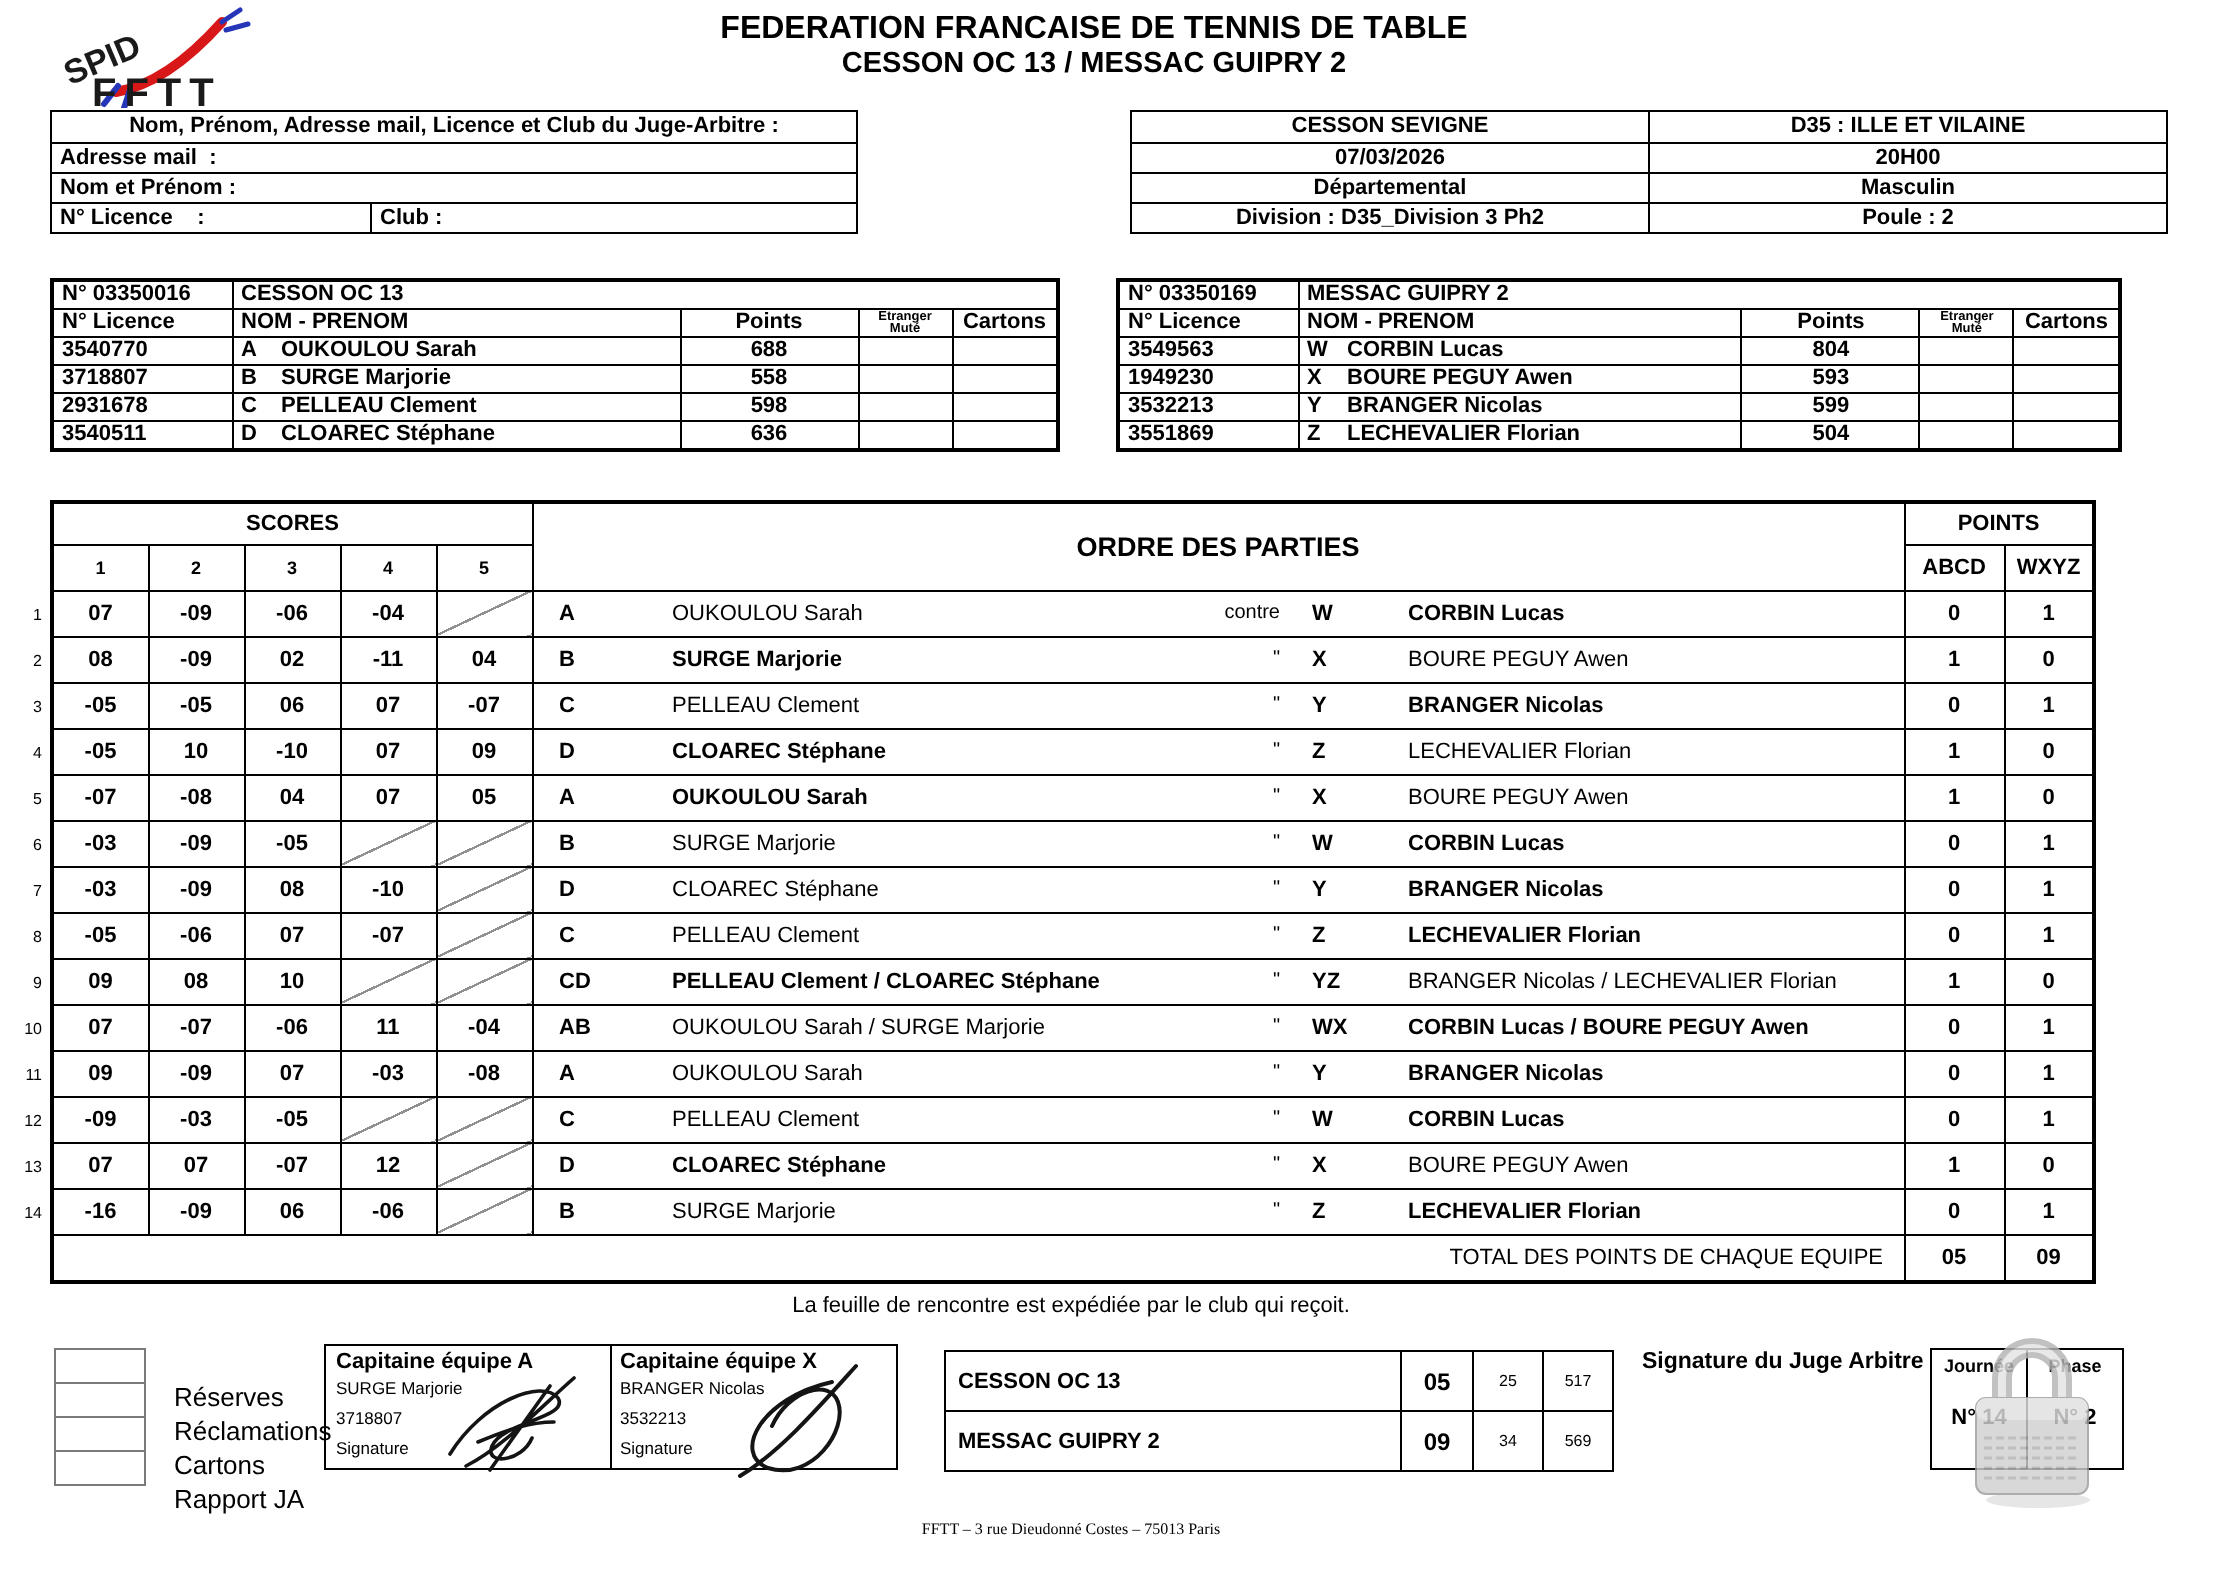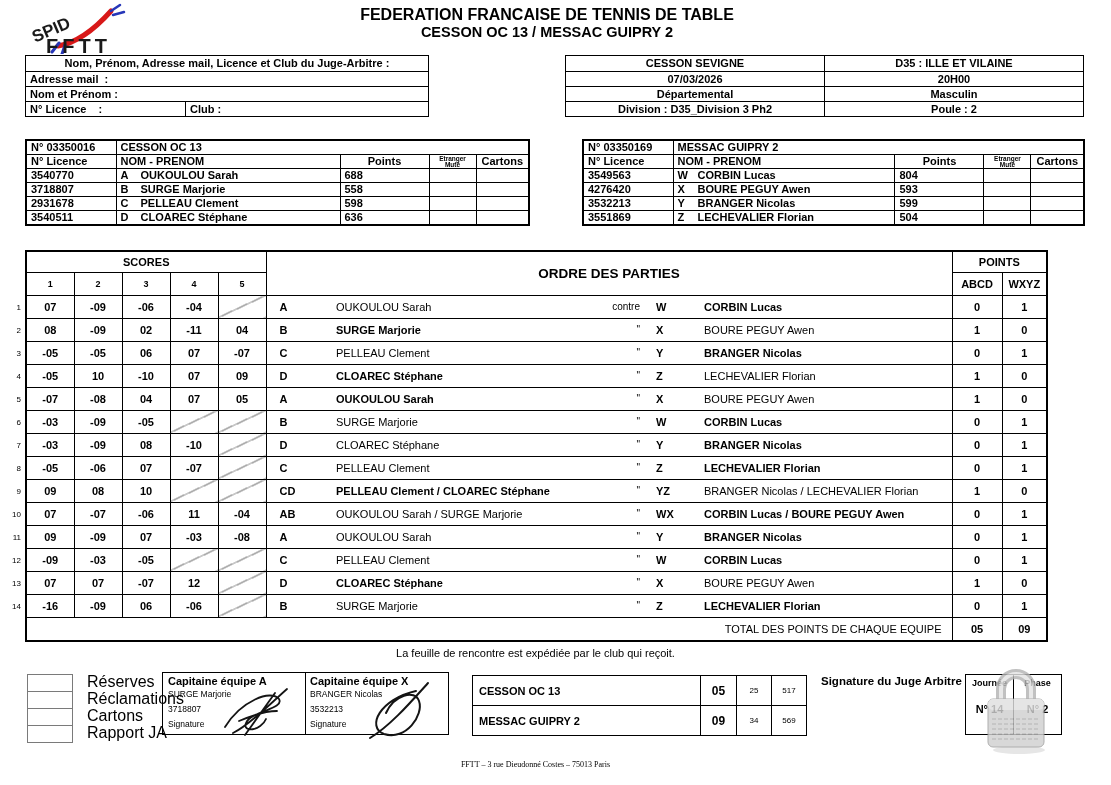--- a/index.html
+++ b/index.html
@@ -26,25 +26,25 @@
   
   .match-box { position:absolute; left:565px; top:55px; width:519px; border:1px solid #000; }
   .mb-row { display:flex; height:15px; line-height:15px; }
   .mb-row.bt { border-top:1px solid #000; }
   .mb-cell { flex:1; text-align:center; font-weight:bold; font-size:11px; }
   .mb-cell.bl { border-left:1px solid #000; }
 
   
   .team-table { position:absolute; top:139px; border-collapse:collapse; table-layout:fixed; border:2px solid #000; }
   .team-left { left:25px; width:505px; }
-  .team-right { left:582px; width:503px; }
+  .team-right { left:558px; width:503px; }
   .team-table td { border:1px solid #000; font-size:11px; font-weight:bold; height:13px; padding:0 4px; line-height:13px; }
   .team-table .c { text-align:center; }
   .team-table .etr { font-size:6.5px; line-height:6px; text-align:center; padding:0; }
-  .team-table .ppts { text-align:left; }
+  .team-table .ppts { text-align:center; }
   .pletter { display:inline-block; min-width:20px; }
 
   
   .rownums { position:absolute; left:8px; top:296px; width:13px; }
   .rownum { height:23px; line-height:23px; font-size:8px; text-align:right; }
   .match-table { position:absolute; left:25px; top:250px; width:1021px; border-collapse:collapse; table-layout:fixed; border:2px solid #000; }
   .match-table td { border-top:1px solid #000; padding:0; font-size:11px; height:23px; vertical-align:middle; }
   .match-table .th-scores { border:1px solid #000; text-align:center; font-weight:bold; height:21px; }
   .match-table .th-ordre  { border:1px solid #000; text-align:center; font-weight:bold; font-size:13.5px; }
   .match-table .th-points { border:1px solid #000; text-align:center; font-weight:bold; height:21px; }
@@ -59,21 +59,21 @@
   .match-table .letter2 { font-weight:bold; padding-left:12px; }
   .match-table .pt { border-left:1px solid #000; text-align:center; font-weight:bold; }
   .match-table .total-label { text-align:right; padding-right:10px; border-right:1px solid #000; height:24px; font-weight:normal; }
 
   .dispatch-note { position:absolute; left:25px; top:647px; width:1021px; text-align:center; font-size:11px; }
 
   
   .checkbox-stack { position:absolute; left:27px; top:674px; }
   .check-row { display:flex; height:17px; }
   .check-box { width:46px; border:1px solid #7a7a7a; margin-bottom:-1px; background:#fff; }
-  .check-label { font-size:16px; line-height:16px; margin-left:14px; white-space:nowrap; }
+  .check-label { font-size:13px; line-height:16px; margin-left:14px; white-space:nowrap;margin-top:17px; }
 
   
   .captain-box { position:absolute; top:672px; width:144px; height:63px; border:1px solid #000; padding:2px 5px; }
   .captain-a { left:162px; }
   .captain-x { left:305px; border-left:none; }
   .cap-title { font-weight:bold; font-size:11px; }
   .cap-name { font-size:8.5px; margin-top:2px; }
   .cap-lic  { font-size:8.5px; margin-top:5px; }
   .cap-sig  { font-size:8.5px; margin-top:5px; }
   .sig-svg { position:absolute; right:0px; top:8px; width:92px; height:58px; overflow:visible; }
@@ -219,21 +219,21 @@
           <td class="c">Cartons</td>
         </tr>
         <tr>
           <td>3549563</td>
           <td><span class="pletter">W</span>CORBIN  Lucas</td>
           <td class="ppts">804</td>
           <td></td>
           <td></td>
         </tr>
         <tr>
-          <td>4276420</td>
+          <td>1949230</td>
           <td><span class="pletter">X</span>BOURE PEGUY  Awen</td>
           <td class="ppts">593</td>
           <td></td>
           <td></td>
         </tr>
         <tr>
           <td>3532213</td>
           <td><span class="pletter">Y</span>BRANGER  Nicolas</td>
           <td class="ppts">599</td>
           <td></td>

